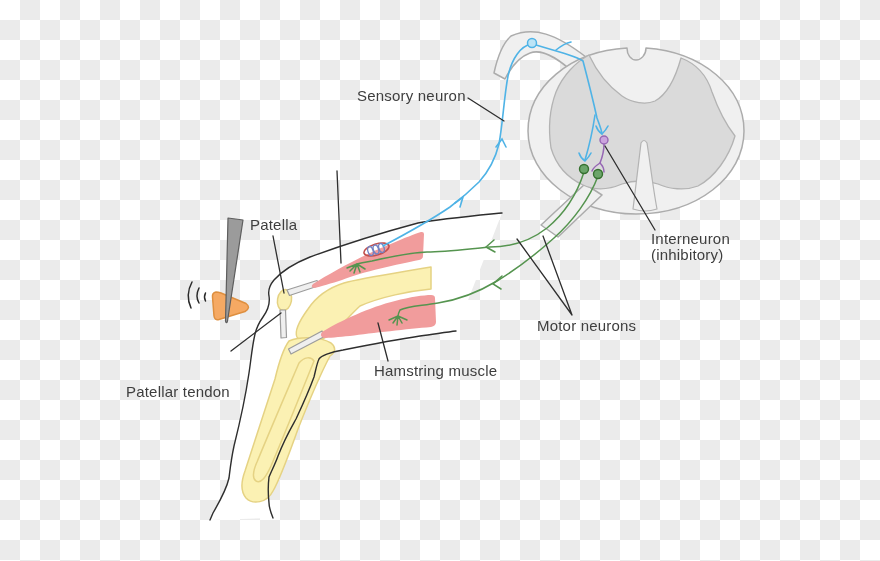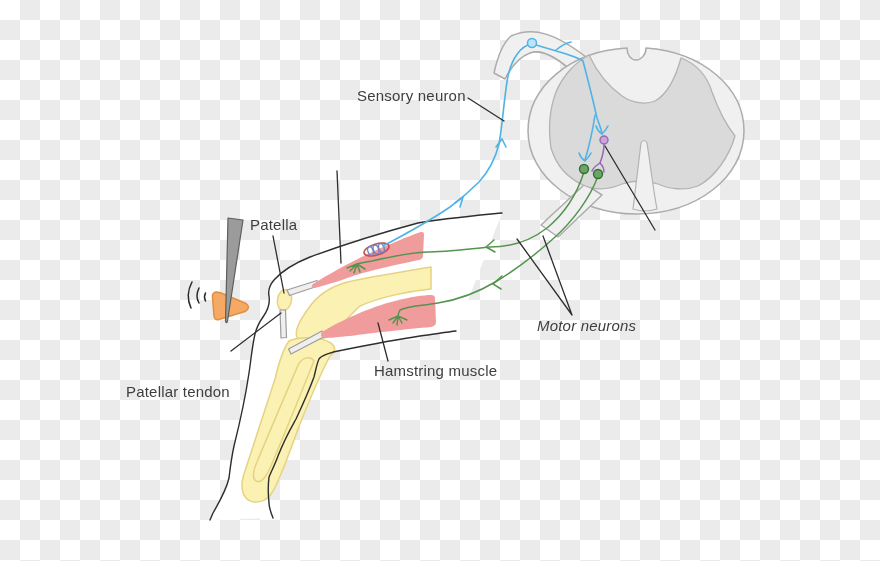--- a/index.html
+++ b/index.html
@@ -160,14 +160,18 @@
       <path class="motion" d="M 192,282 Q 185,295 191,308"></path>
       <path class="motion" d="M 199,288 Q 195,296 199,303"></path>
       <path class="motion" d="M 205.5,293 Q 203.5,297 205.5,301"></path>
     </g>
   </svg>
 
   <div class="label" style="left:357px;top:88px;">Sensory neuron</div>
   <div class="label" style="left:250px;top:217px;">Patella</div>
   <div class="label" style="left:126px;top:344px;margin-top:40px;">Patellar tendon</div>
   <div class="label" style="left:374px;top:363px;">Hamstring muscle</div>
-  <div class="label" style="left:537px;top:318px;font-style:italic;">Motor neurons</div>
+  <div class="label" style="left:537px;top:318px;">Motor neurons</div>
+  <div class="label" style="left:651px;top:231px;">
+    <div>Interneuron</div>
+    <div>(inhibitory)</div>
+  </div>
 </div>
 
 </body></html>

